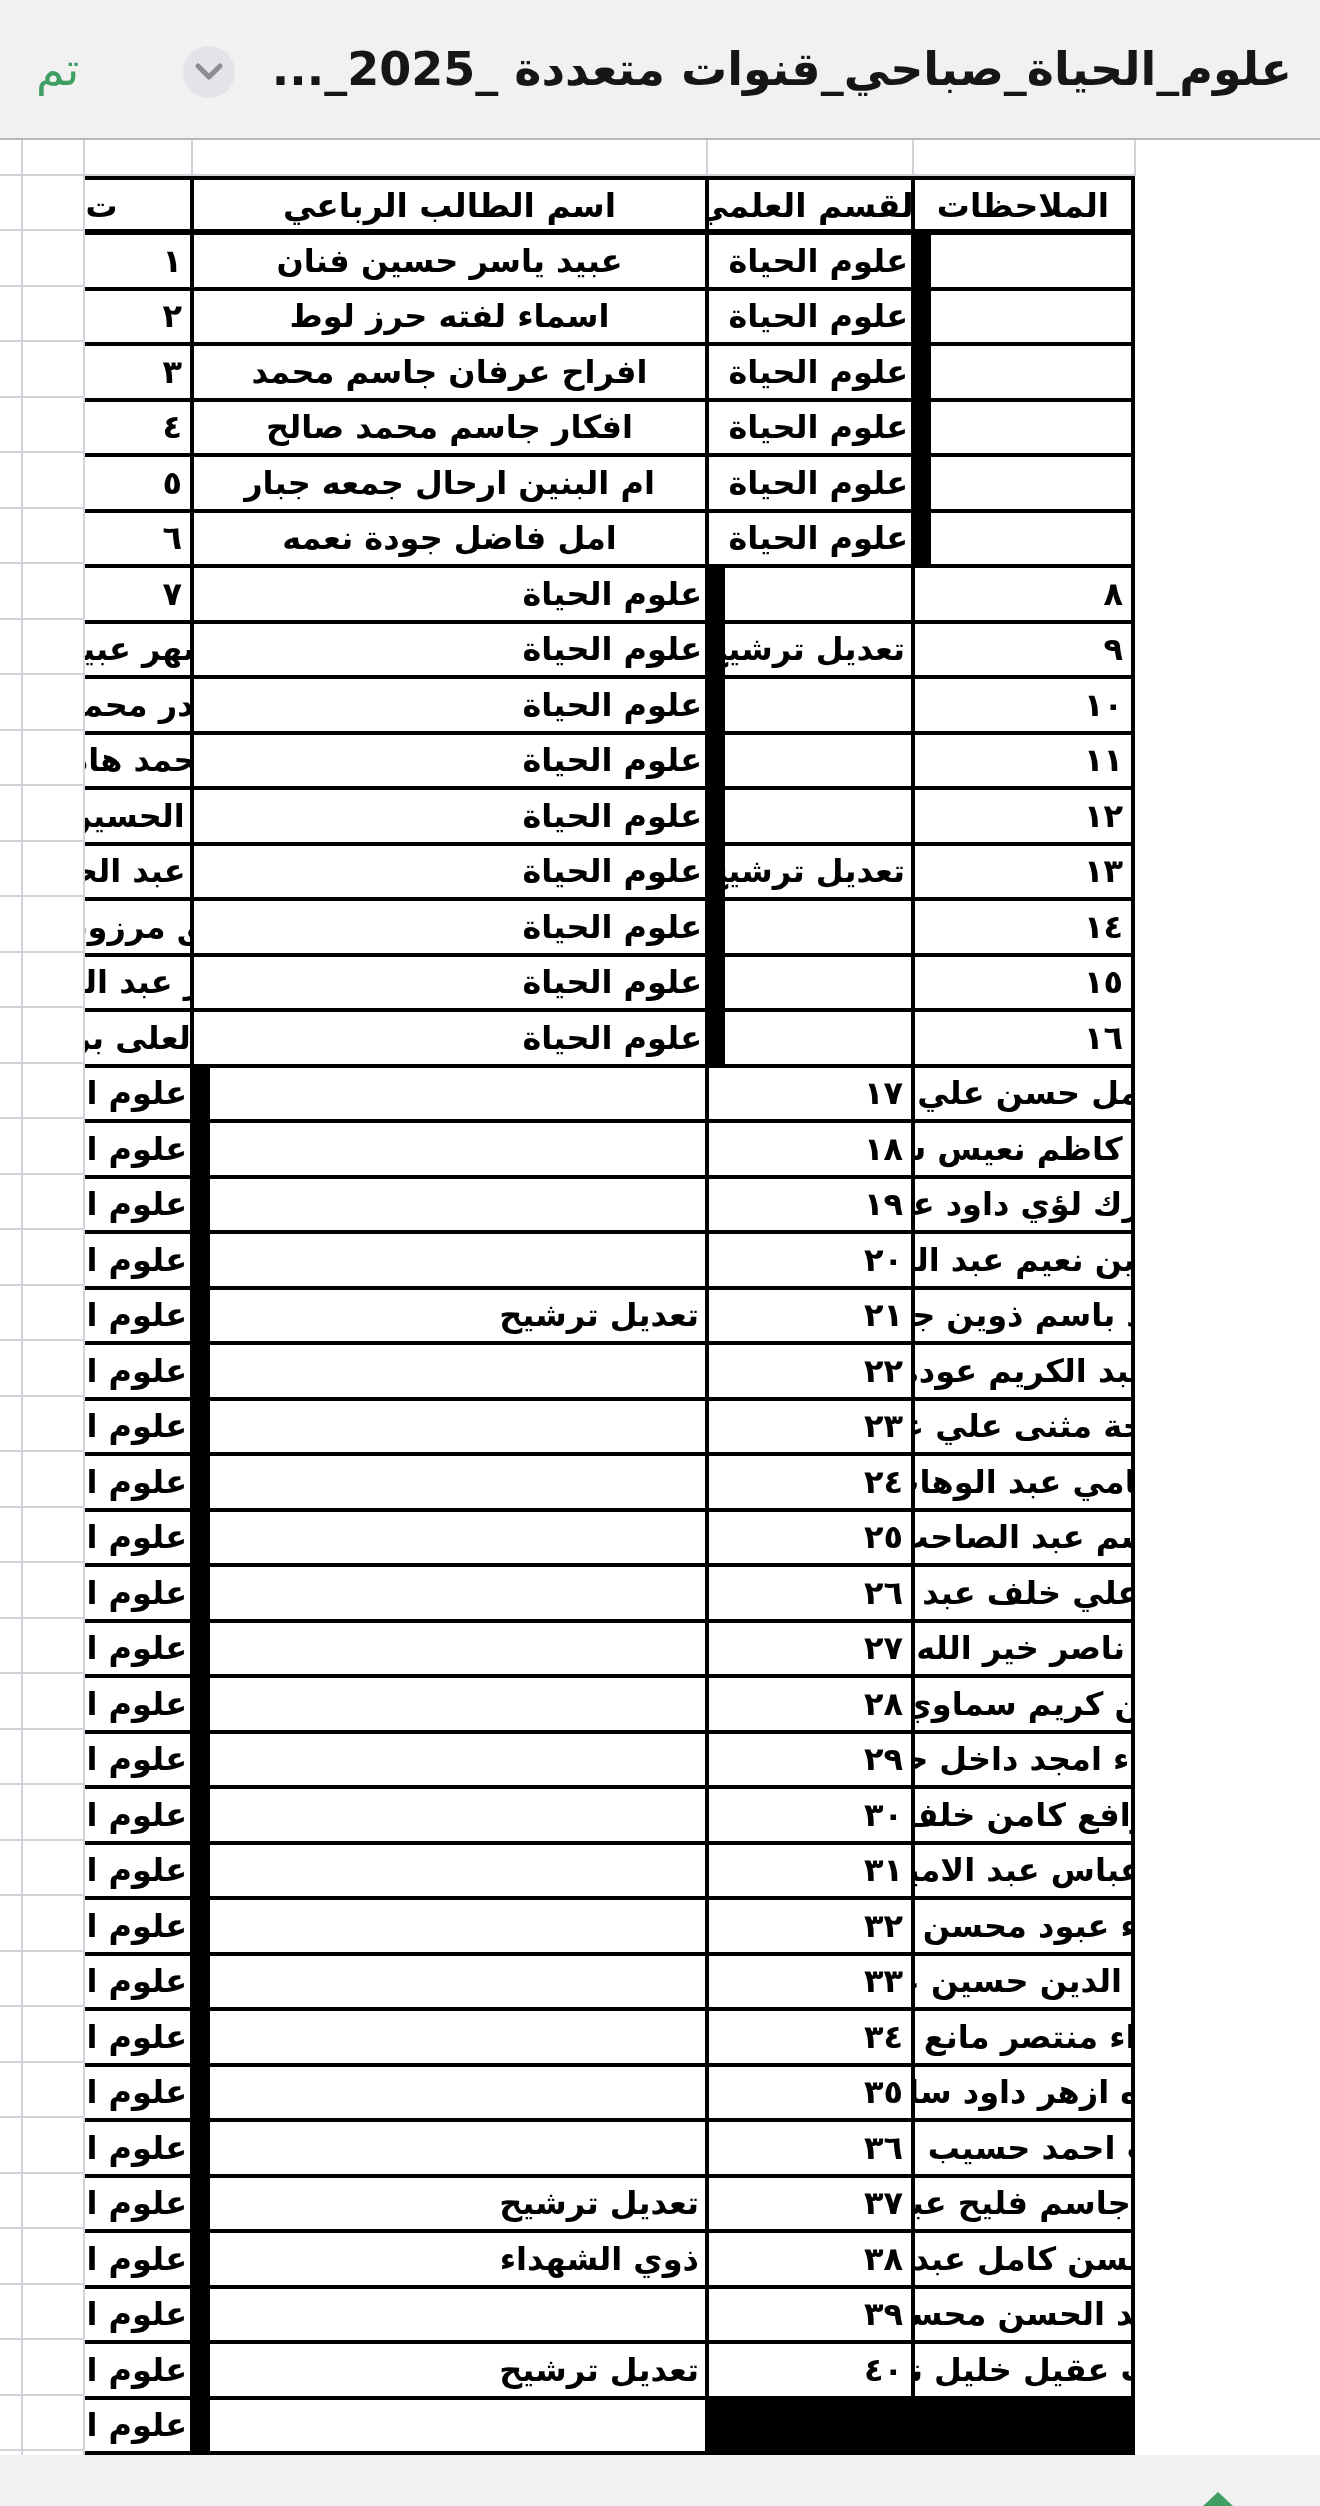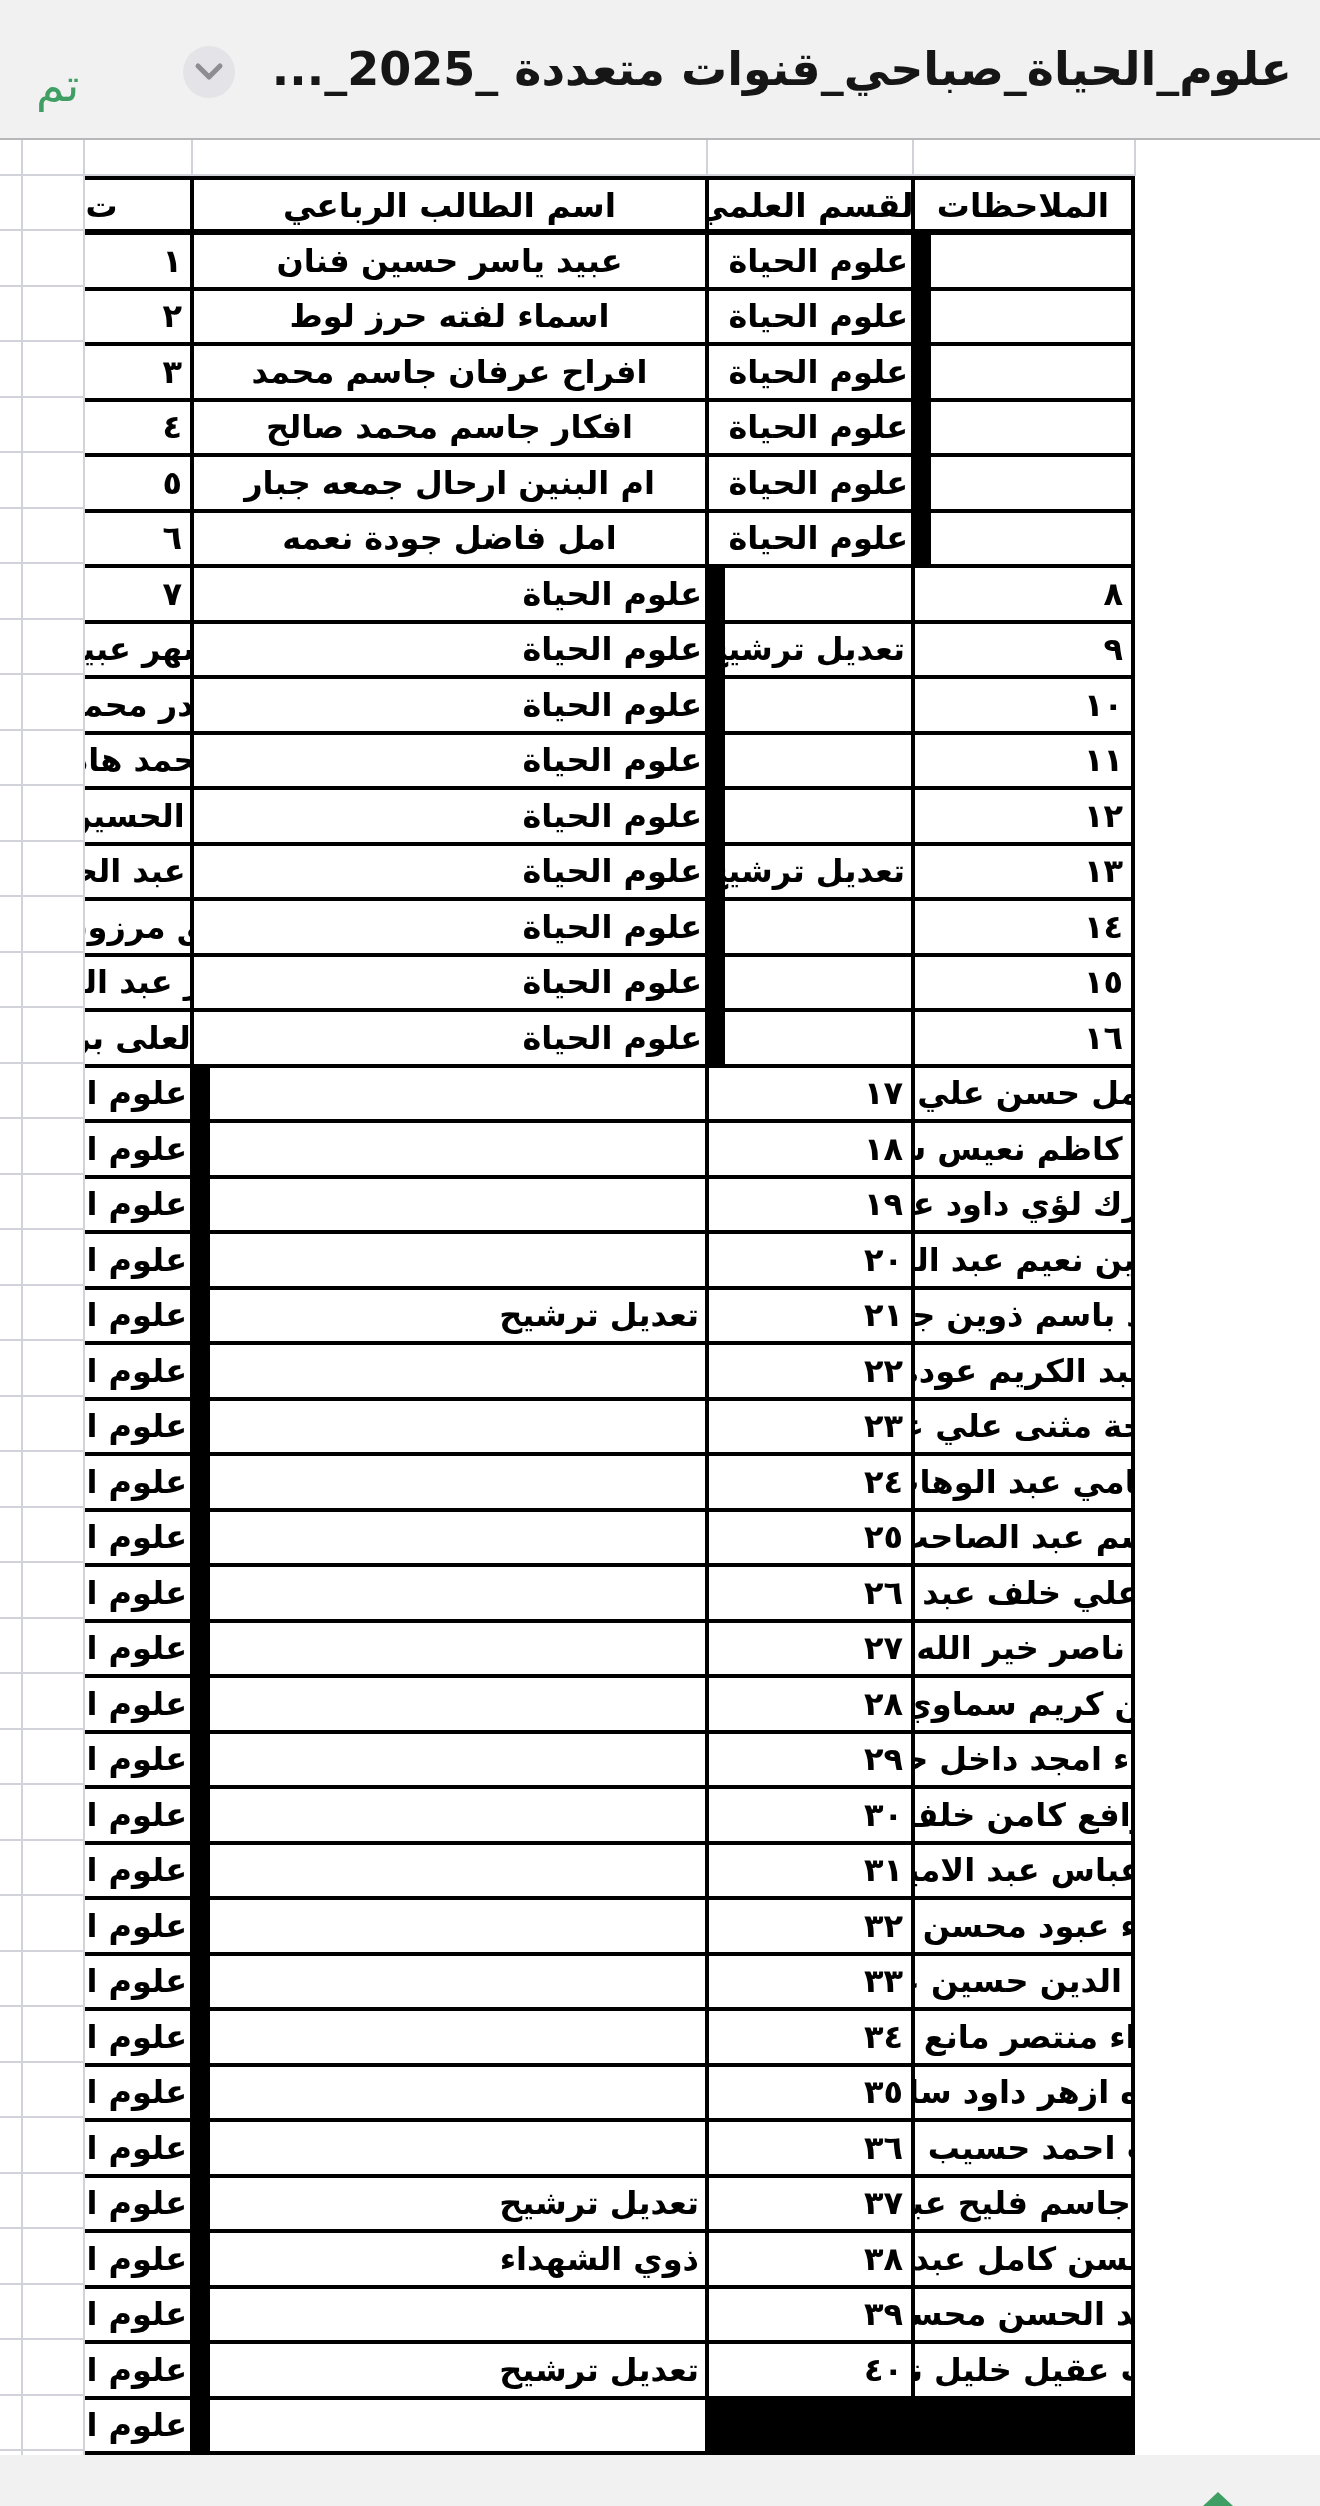--- a/index.html
+++ b/index.html
@@ -6,21 +6,21 @@
   body{
     width:1320px;height:2506px;position:relative;background:#ffffff;
     font-family:"DejaVu Sans", sans-serif;overflow:hidden;
   }
   
   .appbar{
     position:absolute;left:0;top:0;width:1320px;height:138px;
     background:#f2f1f1;border-bottom:2px solid #b7b7ba;z-index:30;
   }
   .done-btn{
-    position:absolute;left:36px;top:16px;height:138px;display:flex;align-items:center;
+    position:absolute;left:36px;top:0;height:138px;display:flex;align-items:center;
     font-size:46px;font-weight:400;color:#3f9e63;background:none;border:none;
     font-family:"DejaVu Sans", sans-serif;padding:0;cursor:pointer;
   }
   .opt-btn{
     position:absolute;left:183px;top:46px;width:52px;height:52px;border-radius:50%;
     background:#e4e3e7;border:none;display:flex;align-items:center;justify-content:center;
     cursor:pointer;padding:0;
   }
   .doc-title{
     position:absolute;left:252px;right:28px;top:0;height:138px;

